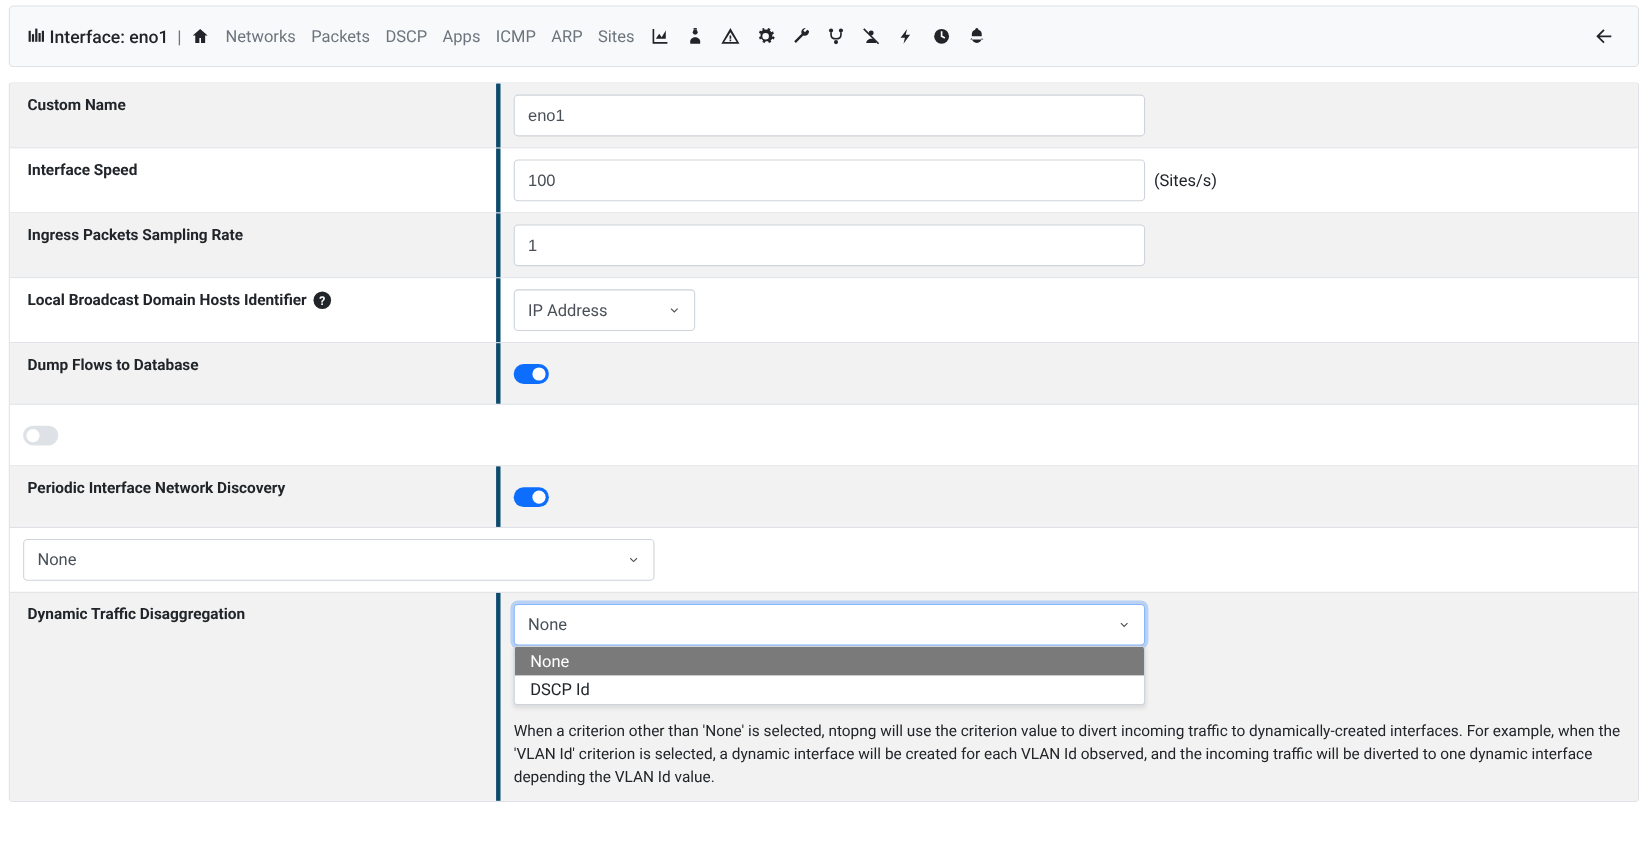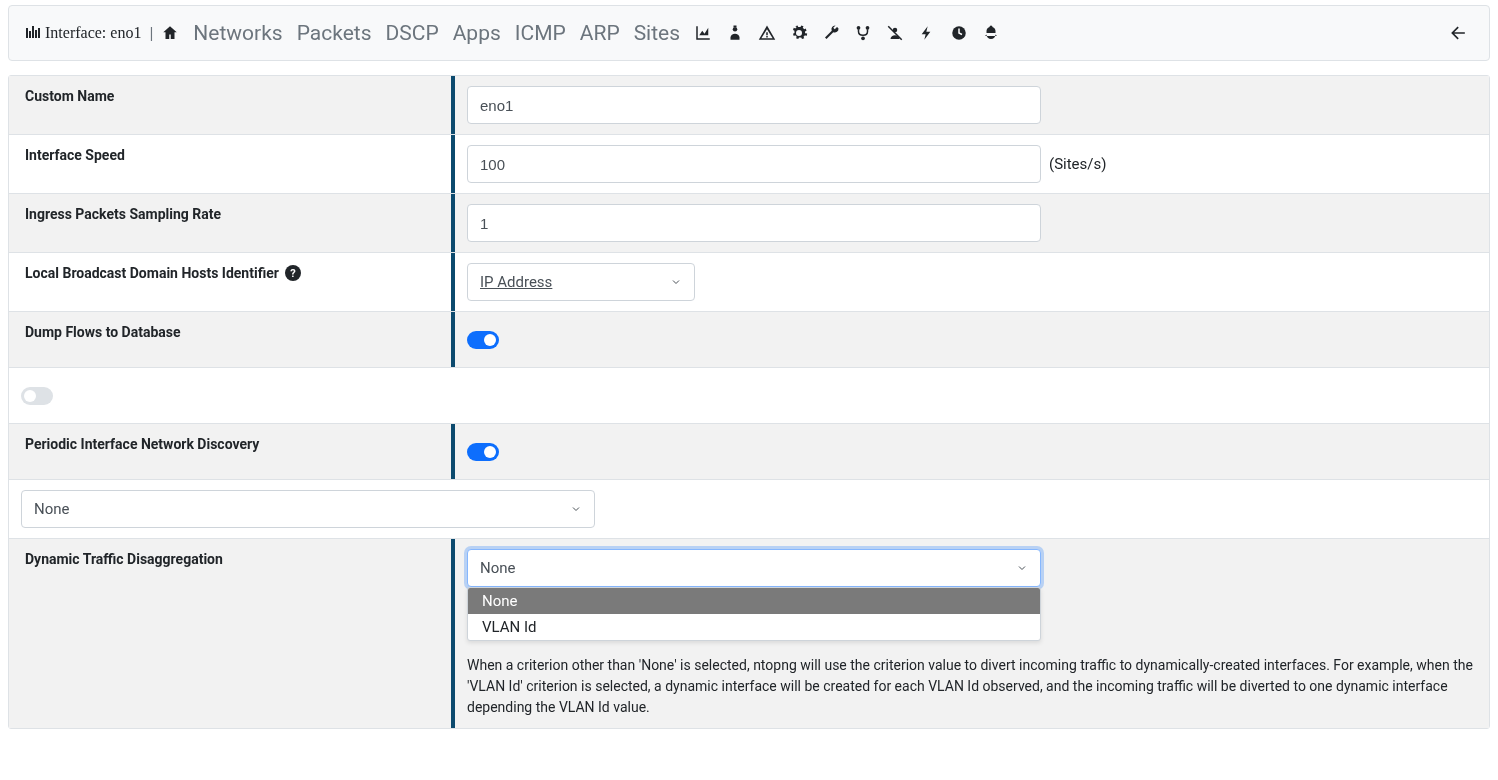--- a/index.html
+++ b/index.html
@@ -14,26 +14,25 @@
   margin: 5px 8px 0 8px;
   border-radius: 4px;
   min-height: 56px;
 }
 .topbar .brand {
   display: flex;
   align-items: center;
   font-weight: 500;
   font-size: 16px;
   color: #212529;
-  font-family: Liberation Serif, serif;
 }
 .topbar .brand svg { margin-right: 2px; }
 .divider-v { margin: 0 8px; color: #6c757d; font-size: 16px; }
 .navlinks { display: flex; align-items: center; gap: 14px; }
-.navlinks a { color: #6c757d; text-decoration: none; font-size: 21px; }
+.navlinks a { color: #6c757d; text-decoration: none; font-size: 15px; }
 .navlinks .icon { width: 18px; height: 18px; display: inline-flex; align-items: center; justify-content: center; color: #212529; }
 .spacer { flex: 1; }
 .back-arrow { font-size: 20px; color: #212529; cursor: pointer; padding: 4px; }
 
 .settings-table {
   margin: 14px 8px 0 8px;
   border: 1px solid #dee2e6;
   border-radius: 3px;
   overflow: visible;
 }
@@ -82,21 +81,21 @@
   border: 1px solid #ced4da;
   border-radius: 4px;
   font-size: 15px;
   color: #495057;
   background: #fff;
   position: relative;
   display: inline-flex;
   align-items: center;
   cursor: pointer;
 }
-.select.small { width: 228px; text-decoration: underline; }
+.select.small { width: 165px; }
 .select.wide { width: 574px; }
 .select .chevron {
   position: absolute;
   right: 12px;
   top: 50%;
   transform: translateY(-50%);
   pointer-events: none;
 }
 .select.focus {
   border-color: #86b7fe;
@@ -354,21 +353,21 @@
       <div class="select wide focus">
         <span>None</span>
         <span class="chevron">
             <svg width="12" height="12" viewBox="0 0 24 24" fill="none" stroke="#495057" stroke-width="2">
               <path d="M6 9l6 6 6-6"></path>
             </svg>
           </span>
       </div>
       <div class="dropdown-list">
         <div class="opt sel">None</div>
-        <div class="opt">VLAN Id</div>
+        <div class="opt">DSCP Id</div>
       </div>
       <div style="height:44px"></div>
       <p class="desc">When a criterion other than 'None' is selected, ntopng will use the criterion value to divert incoming traffic to dynamically-created interfaces. For example, when the 'VLAN Id' criterion is selected, a dynamic interface will be created for each VLAN Id observed, and the incoming traffic will be diverted to one dynamic interface depending the VLAN Id value.</p>
 
     </div>
   </div>
 
 </div>
 
 </body></html>

